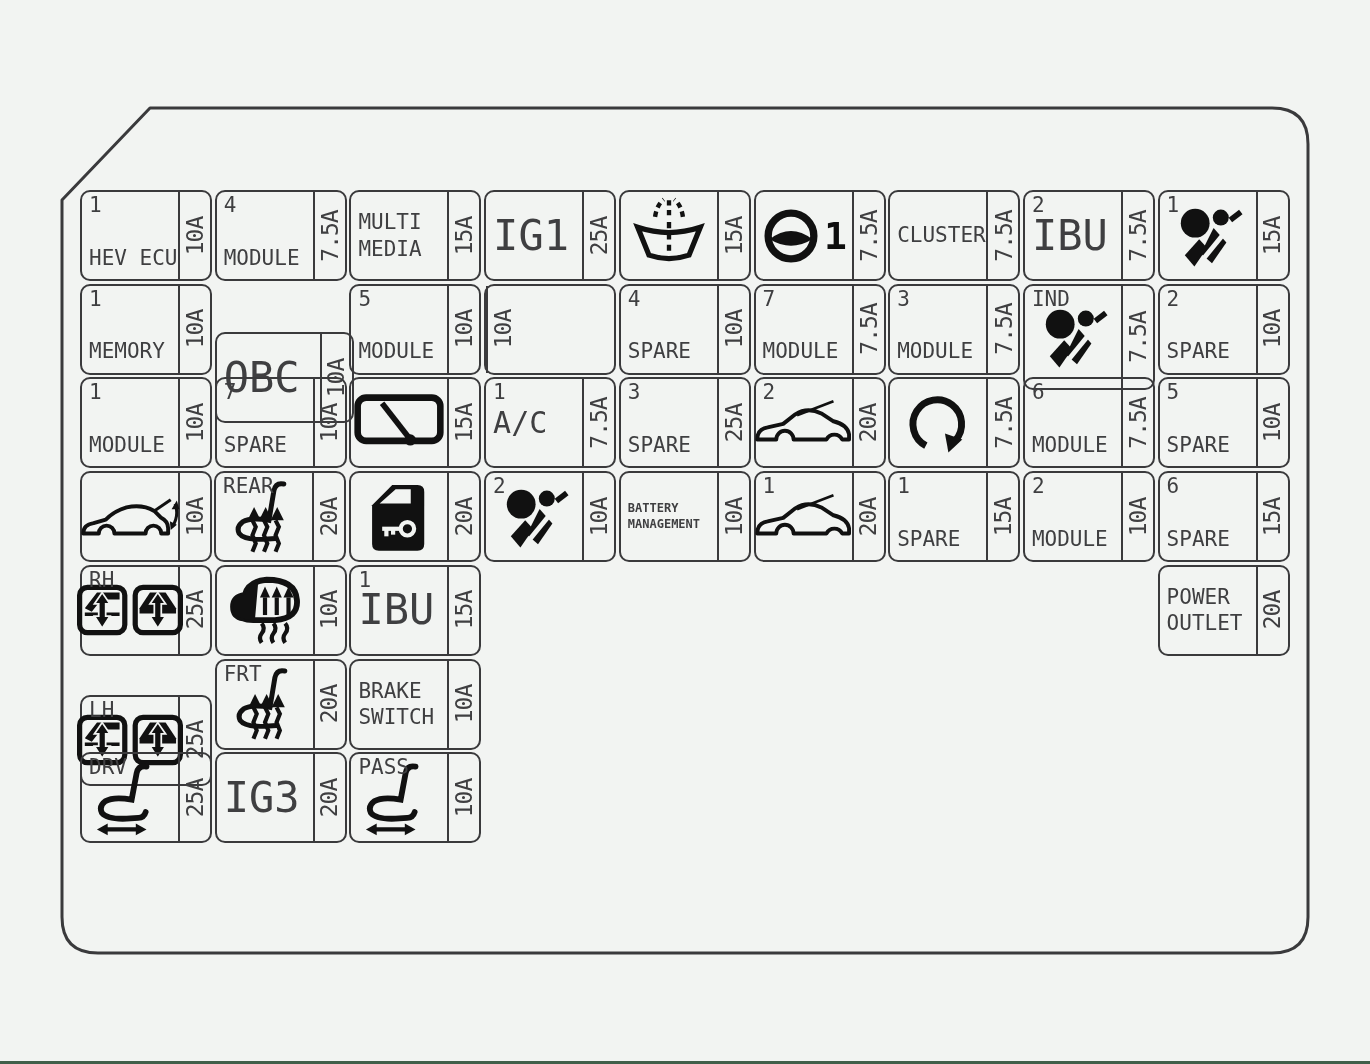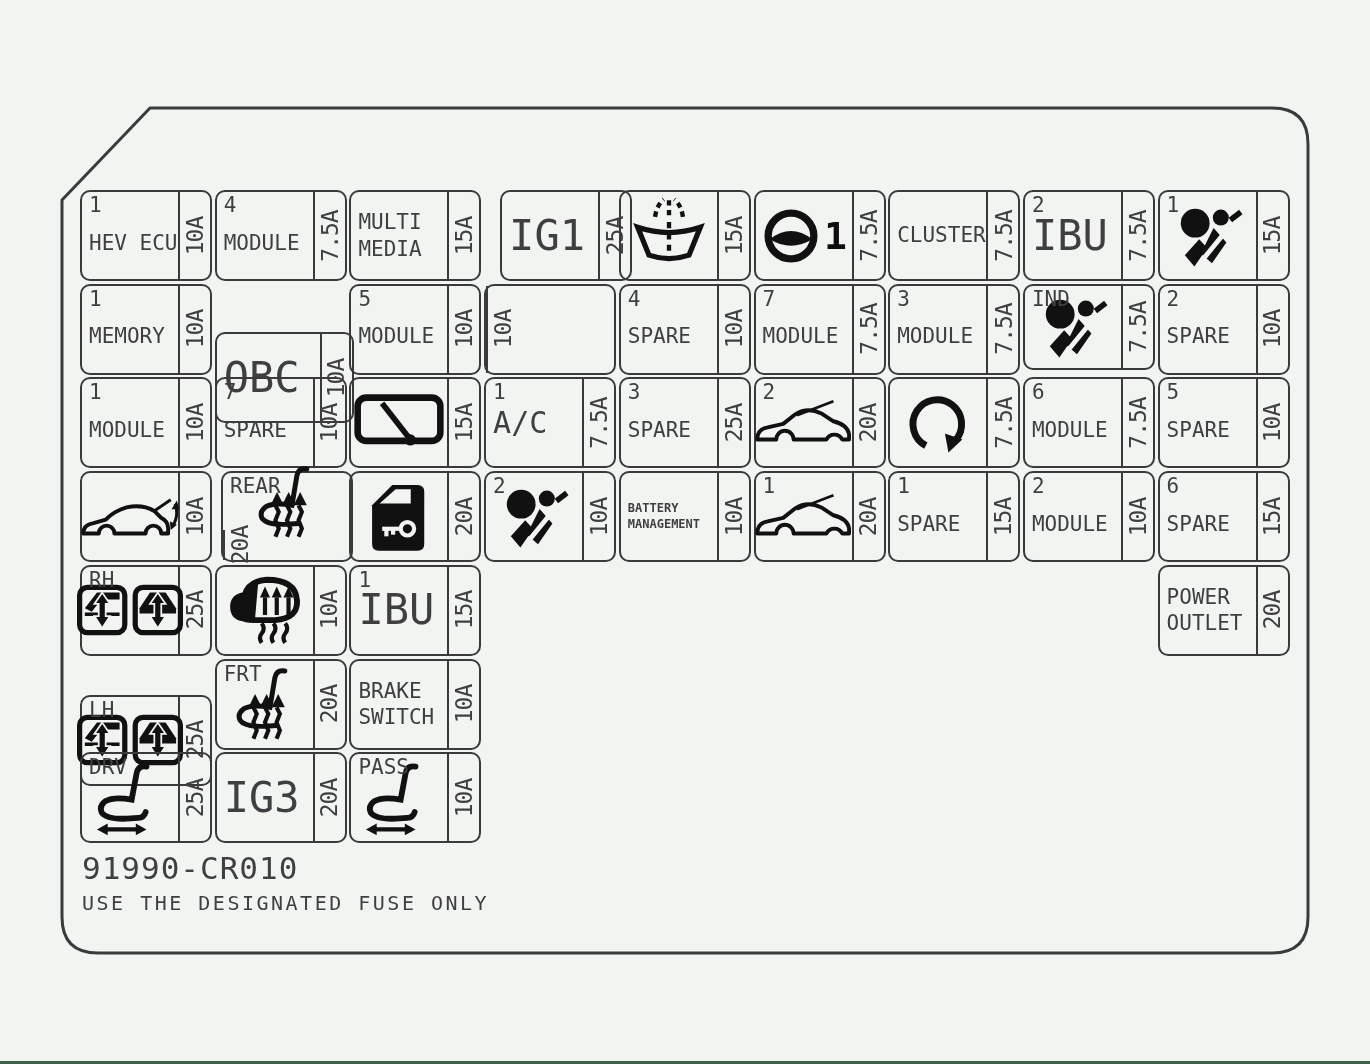--- a/index.html
+++ b/index.html
@@ -26,21 +26,21 @@
   .cell-main{flex:1;position:relative;min-width:0;}
   .tag{
     position:absolute;top:2px;left:7px;
     font-size:21px;line-height:1.1;white-space:nowrap;z-index:2;
   }
   .label-wrap{
     position:absolute;left:0;top:0;right:0;bottom:0;
     padding:5px 7px;
     display:flex;flex-direction:column;
   }
-  .valign-bottom{justify-content:flex-end;padding-bottom:23px;border-radius:26px;}
+  .valign-bottom{justify-content:flex-end;padding-bottom:8px;border-radius:26px;}
   .valign-middle{justify-content:center;}
   .align-left{align-items:flex-start;text-align:left;}
   .align-center{align-items:flex-start;text-align:center;}
   .label-line{font-size:21px;line-height:1.25;white-space:nowrap;letter-spacing:0;}
   .size-big .label-line{font-size:42px;line-height:1;}
   .size-medium .label-line{font-size:30px;line-height:1;}
   .size-small .label-line{font-size:12px;font-weight:bold;line-height:1.3;letter-spacing:0;}
   .icon-wrap{
     position:absolute;left:0;top:0;right:0;bottom:0;
     display:flex;align-items:center;justify-content:center;gap:2px;
@@ -97,21 +97,21 @@
         <div class="cell-main">
           <div class="label-wrap align-center valign-middle size-normal">
             <div class="label-line">MULTI</div>
             <div class="label-line">MEDIA</div>
           </div>
         </div>
         <div class="amp">
           <span>15A</span>
         </div>
       </div>
-      <div class="cell" style="left: 404.1px; top: 0px; width: 132px; height: 91px; margin-left: 16px;">
+      <div class="cell" style="left: 404.1px; top: 0px; width: 132px; height: 91px;">
         <div class="cell-main">
           <div class="label-wrap align-center valign-middle size-big">
             <div class="label-line">IG1</div>
           </div>
         </div>
         <div class="amp">
           <span>25A</span>
         </div>
       </div>
       <div class="cell" style="left: 538.8px; top: 0px; width: 132px; height: 91px;">
@@ -252,21 +252,21 @@
         <div class="cell-main">
           <div class="tag">3</div>
           <div class="label-wrap align-left valign-bottom size-normal">
             <div class="label-line">MODULE</div>
           </div>
         </div>
         <div class="amp">
           <span>7.5A</span>
         </div>
       </div>
-      <div class="cell" style="left: 942.9px; top: 93.7px; width: 132px; height: 86px;">
+      <div class="cell" style="left: 942.9px; top: 93.7px; width: 132px; height: 106px;">
         <div class="cell-main">
           <div class="tag">IND</div>
           <div class="icon-wrap">
             <span class="icon">
               <svg width="72" height="68" viewBox="0 0 90 84">
                 <circle cx="29" cy="26" r="18" fill="#111111"></circle>
                 <circle cx="61" cy="19" r="10" fill="#111111"></circle>
                 <line x1="73" y1="22" x2="86" y2="12" stroke="#111111" stroke-width="7"></line>
                 <path d="M52 32 L68 50 L50 76 L36 64 Z" fill="#111111"></path>
                 <path d="M16 66 L34 46 L44 57 L28 80 Z" fill="#111111"></path>
@@ -414,21 +414,21 @@
                 <path d="M114 14 L108 24 L117 24 Z" fill="#111111"></path>
                 <path d="M107 48 L106 38 L114 42 Z" fill="#111111"></path>
               </svg>
             </span>
           </div>
         </div>
         <div class="amp">
           <span>10A</span>
         </div>
       </div>
-      <div class="cell" style="left: 141px; top: 281.1px; width: 132px; height: 91px; flex-direction: column;">
+      <div class="cell" style="left: 134px; top: 281.1px; width: 132px; height: 91px;">
         <div class="cell-main">
           <div class="tag">REAR</div>
           <div class="icon-wrap">
             <span class="icon">
               <svg width="76" height="76" viewBox="0 0 92 92">
                 <path d="M70 6 Q60 4 58 14 L52 50 Q30 46 20 52 Q12 58 16 66 Q22 74 46 73 L60 72" fill="none" stroke="#111111" stroke-width="6" stroke-linecap="round"></path>
                 <g fill="none" stroke="#111111" stroke-width="5">
                   <path d="M32 88 L36 78 L32 68 L36 58 L32 50"></path>
                   <path d="M46 88 L50 78 L46 68 L50 58 L46 50"></path>
                   <path d="M60 88 L64 78 L60 68 L64 58 L60 50"></path>
@@ -720,19 +720,15 @@
               </svg>
             </span>
           </div>
         </div>
         <div class="amp">
           <span>10A</span>
         </div>
       </div>
     </div>
 
-  <div id="footer">
-    <div id="part-number">91990-CR010</div>
-    <div id="fuse-notice">USE THE DESIGNATED FUSE ONLY</div>
-  </div>
 
   <div id="bottom-bar"></div>
 </div>
 
 </body></html>

